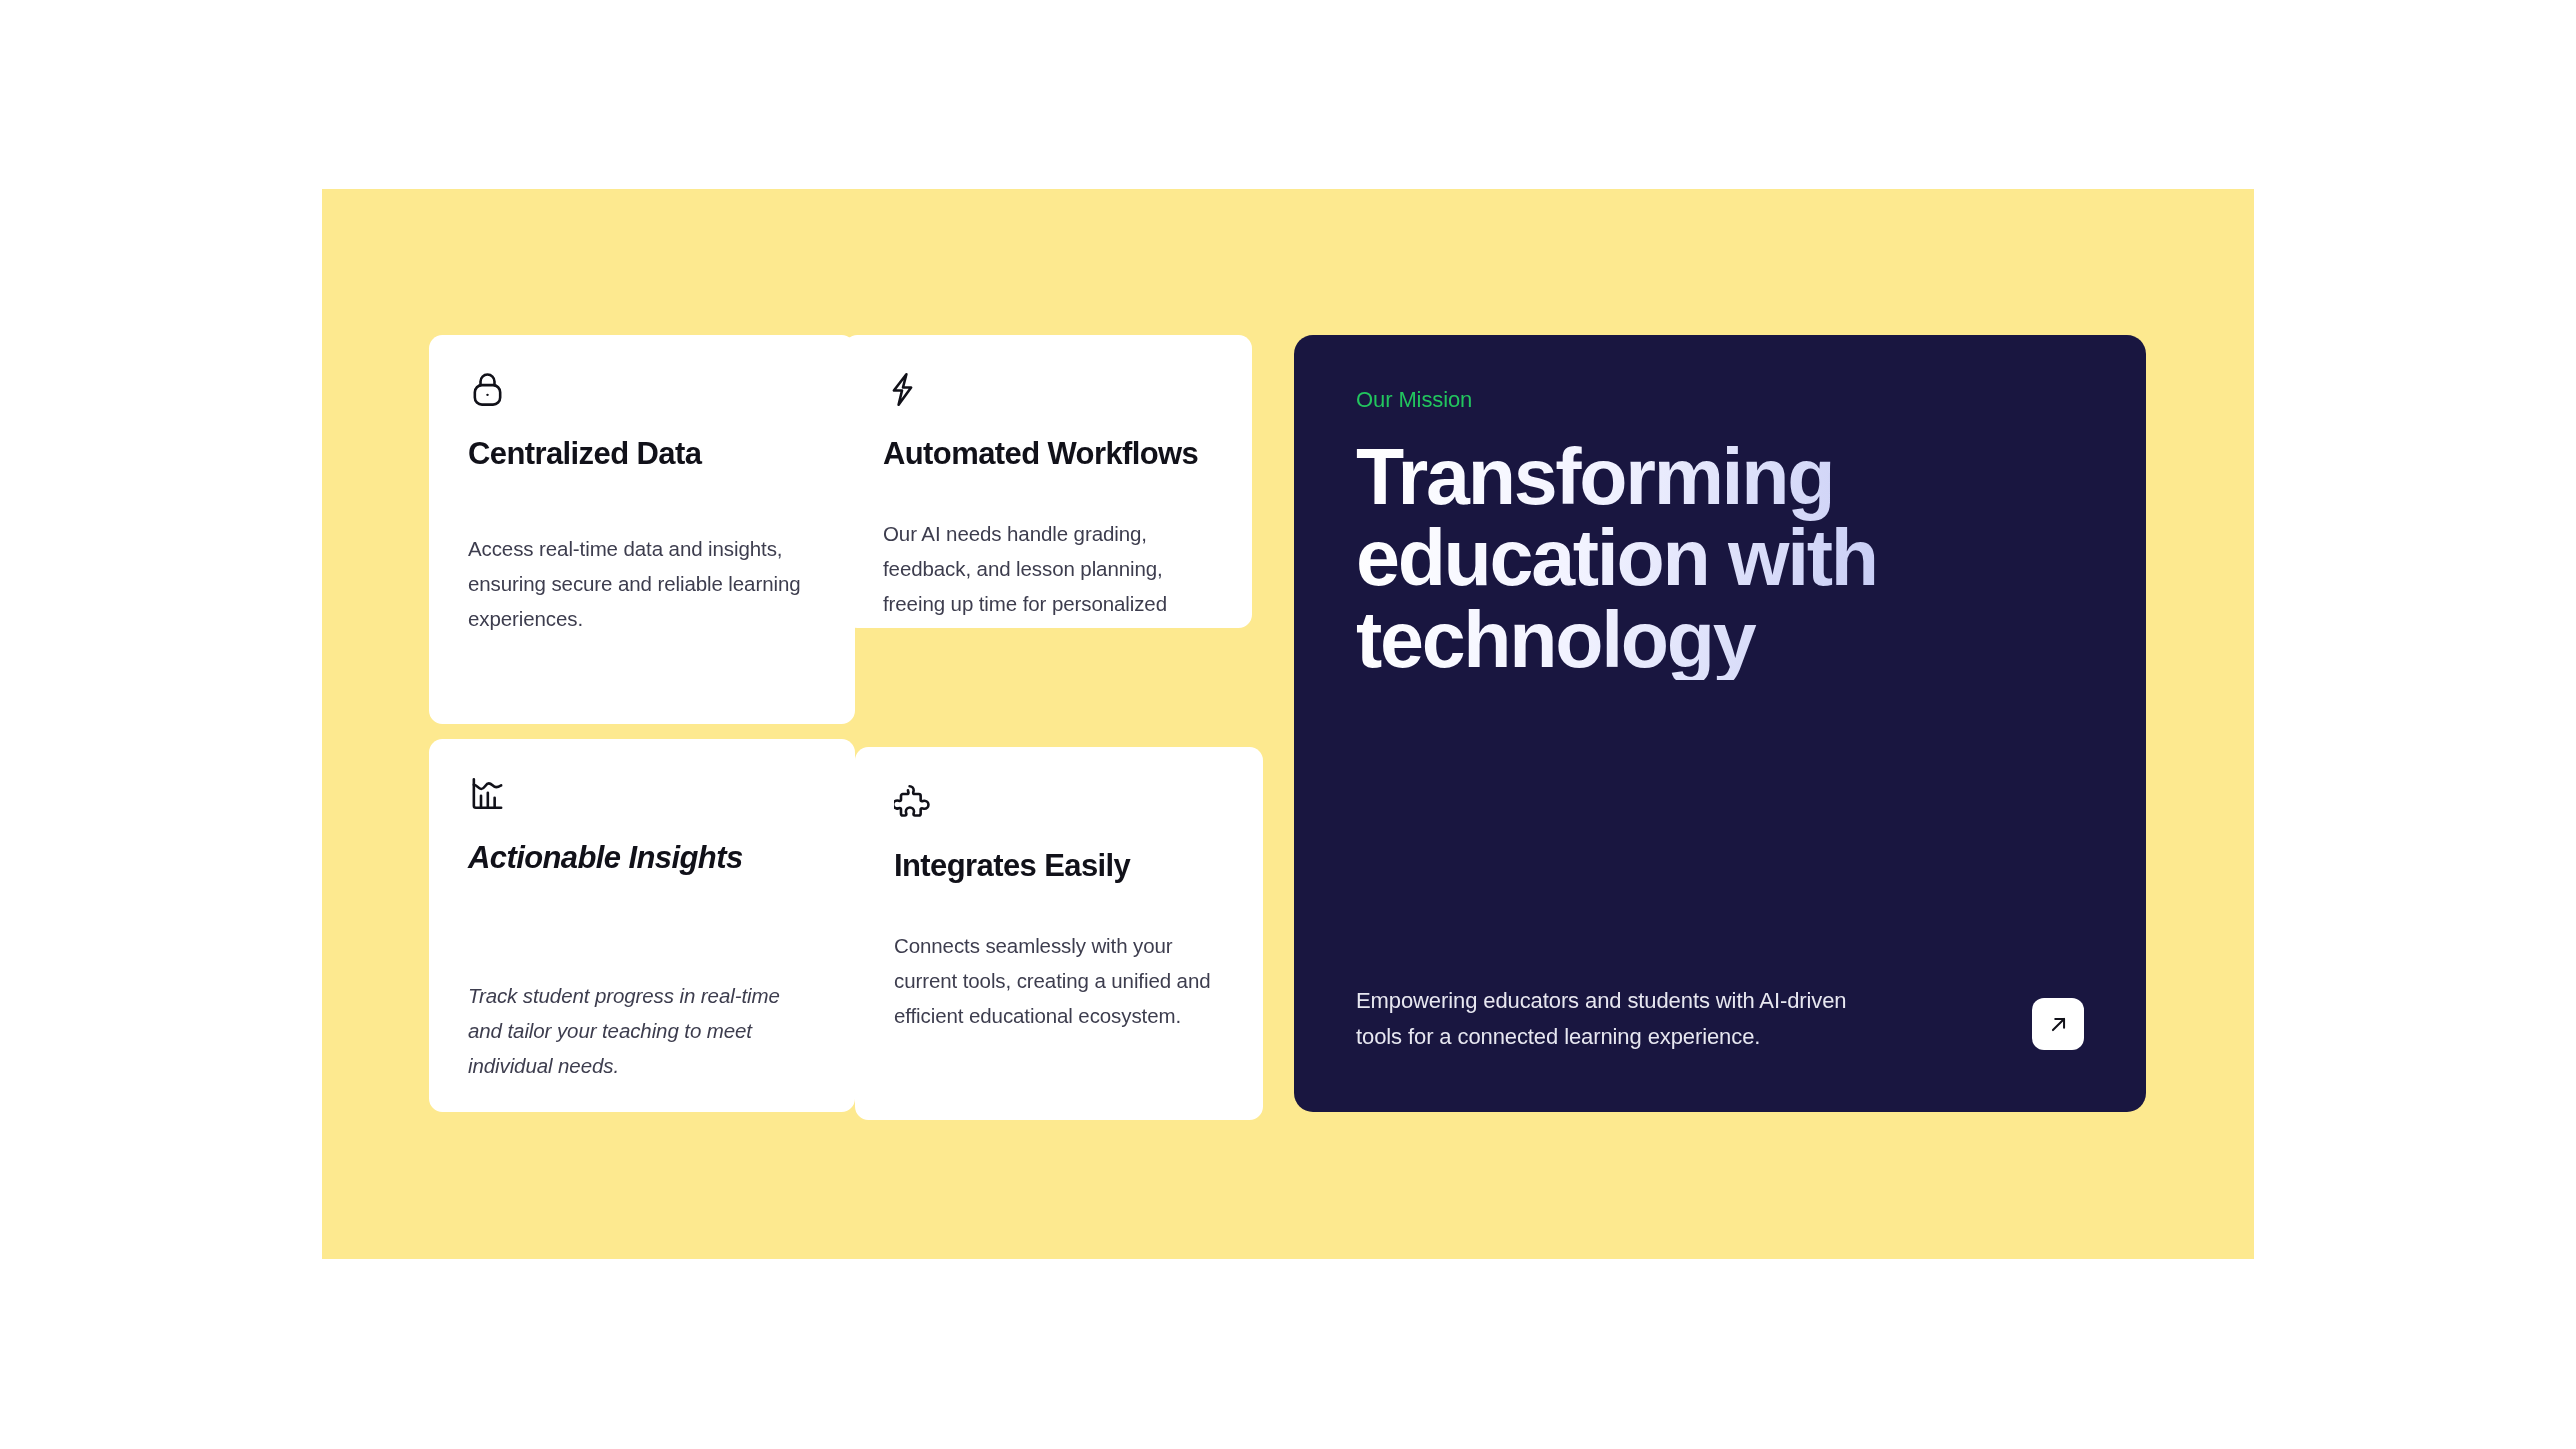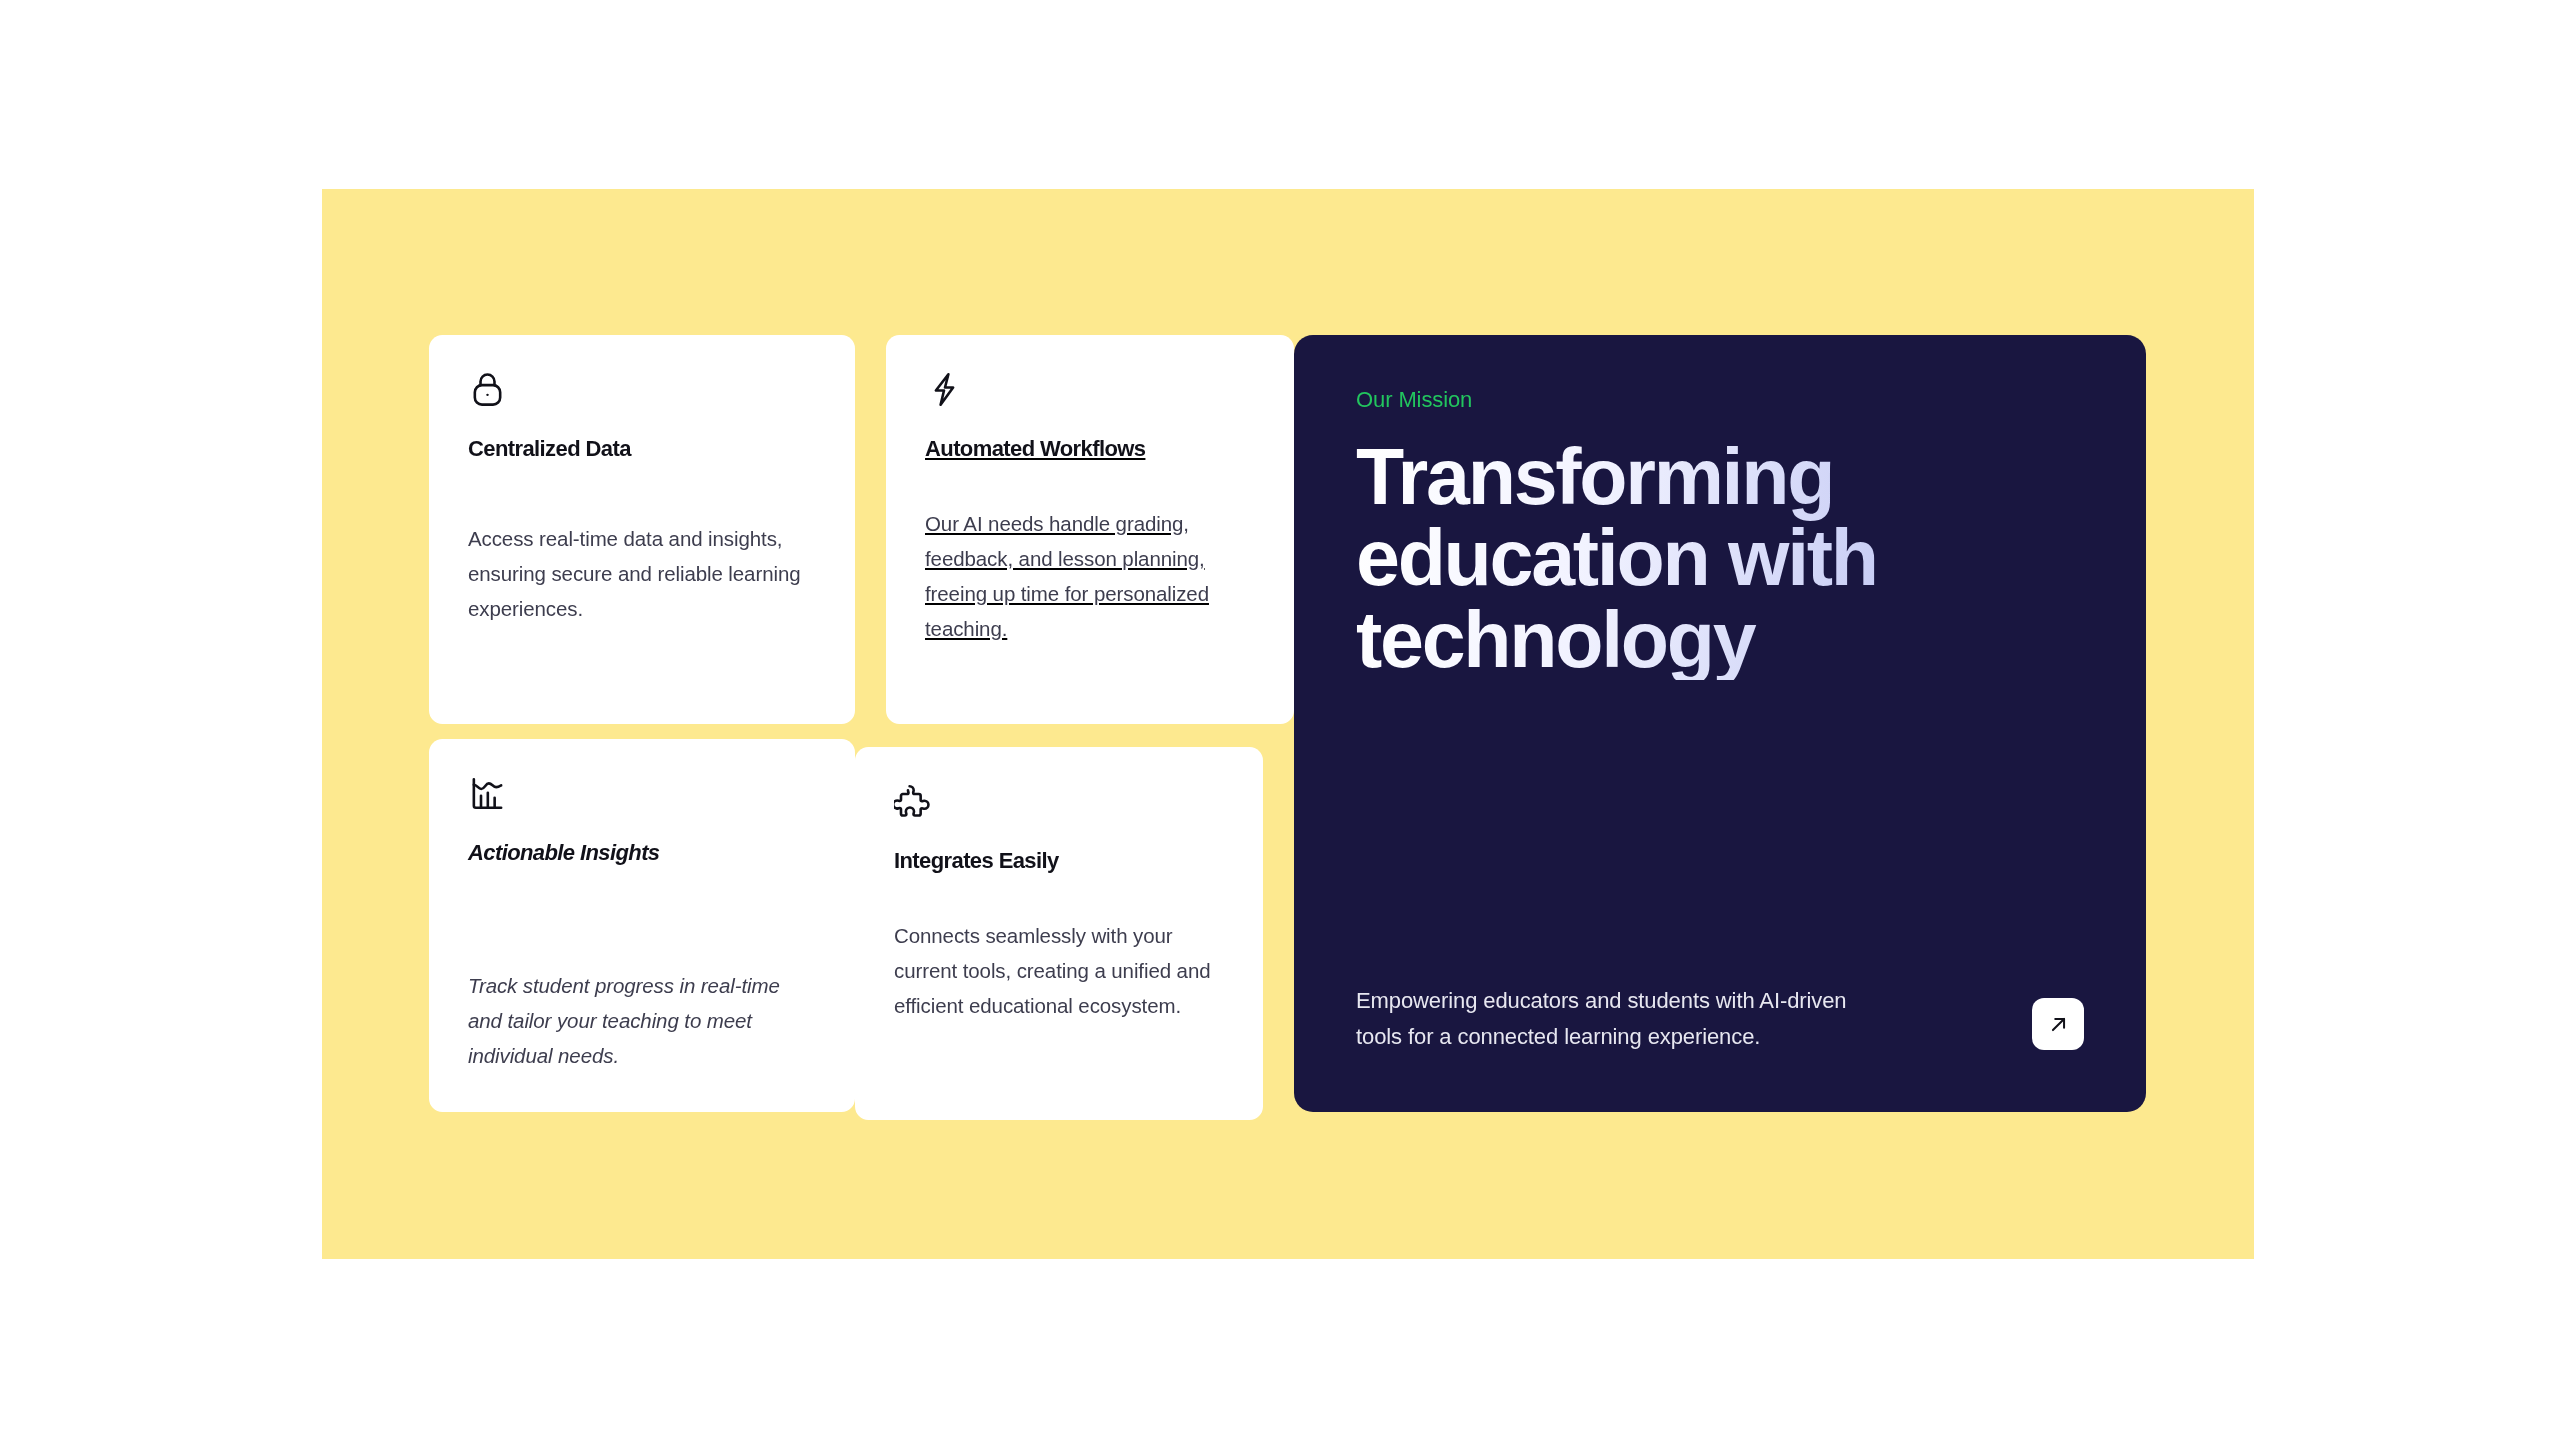--- a/index.html
+++ b/index.html
@@ -29,34 +29,34 @@
 
   
   .feature-card {
     position:absolute;
     background:#ffffff;
     border-radius:13.4px;
     padding:35px 39px 0 39px;
     overflow:hidden;
   }
   .feature-card.c0 { left:0px;    top:0px;    width:426px; height:389px; }
-  .feature-card.c1 { left:457px;  top:0px;    width:408px; height:389px;text-decoration:underline; }
+  .feature-card.c1 { left:415px;  top:0px;    width:408px; height:293px; }
   .feature-card.c2 { left:0px;    top:404px;  width:426px; height:373px;font-style:italic; }
   .feature-card.c3 { left:426px;  top:404px;  width:408px; height:373px;margin-top:8px; }
 
   .card-icon {
     width:39px; height:39px;
     display:block;
     color:#111119;
   }
   .card-icon svg { width:100%; height:100%; display:block; }
 
   .card-title {
     margin-top:28px;
-    font-size:22px;
+    font-size:31px;
     font-weight:700;
     letter-spacing:-0.6px;
     color:#111119;
     line-height:1.12;
   }
   .card-body {
     margin-top:59px;
     font-size:20.5px;
     font-weight:400;
     line-height:1.72;

